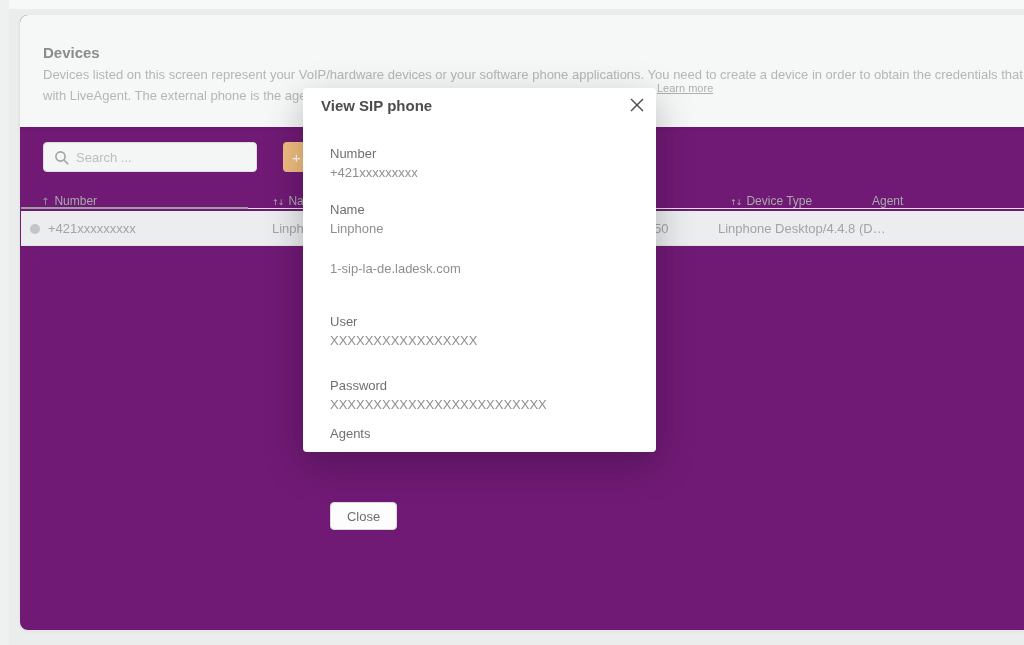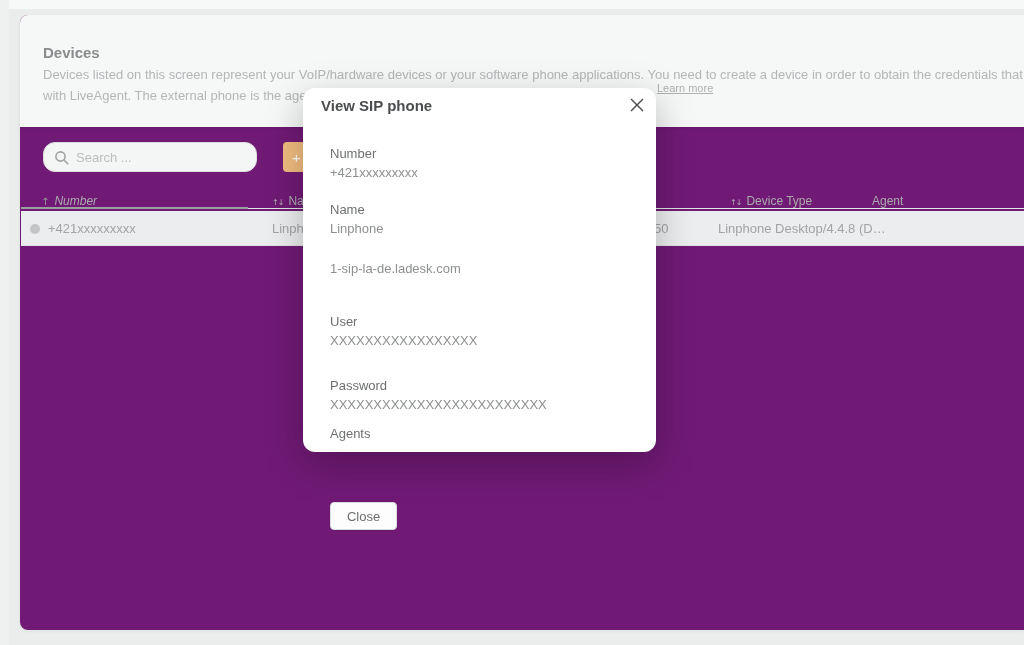--- a/index.html
+++ b/index.html
@@ -16,21 +16,21 @@
     background:#f6f7f7; border-radius:8px 0 0 0; box-shadow:0 2px 3px rgba(0,0,0,.05); }
   .page-title { position:absolute; left:23px; top:29px; font-size:15px; font-weight:bold; color:#898b8c; }
   .desc-line { position:absolute; left:23px; width:1200px; font-size:13px; color:#b4b6b7;
     white-space:nowrap; overflow:hidden; }
   .desc-1 { top:52px; }
   .desc-2 { top:73px; }
   .learn-more { position:absolute; left:637px; top:67px; font-size:11px; color:#aeb0b1;
     text-decoration:underline; white-space:nowrap; cursor:pointer; }
 
   .search-box { position:absolute; left:23px; top:127px; width:214px; height:30px;
-    background:#f4f5f5; border:1px solid #dcdede; border-radius:12px;text-decoration:underline; }
+    background:#f4f5f5; border:1px solid #dcdede; border-radius:4px;text-decoration:underline; }
   .search-box svg { position:absolute; left:10px; top:7px; }
   .search-input { position:absolute; left:32px; top:1px; width:175px; height:26px;
     border:none; outline:none; background:transparent; font-size:13px; color:#707273;
     font-family:"Liberation Sans", sans-serif; }
   .search-input::placeholder { color:#bcbdbe; }
 
   .create-btn { position:absolute; left:263px; top:127px; width:90px; height:30px;
     background:#f1bd80; border:none; border-radius:4px; cursor:pointer;
     color:#ffffff; font-size:15px; text-align:left; padding-left:9px;
     font-family:"Liberation Sans", sans-serif; }
@@ -42,21 +42,21 @@
   .th-rule-full   { position:absolute; left:1px; top:193px; width:1003px; height:1px; background:#e2e3e3; }
   .th-rule-active { position:absolute; left:1px; top:192px; width:227px; height:2px; background:#9da0a0; }
 
   .data-row { position:absolute; left:1px; top:196px; width:1003px; height:35px;
     background:#ecedee; border-bottom:1px solid #e2e3e3; cursor:pointer; }
   .row-dot { position:absolute; left:9px; top:13px; width:10px; height:10px;
     border-radius:50%; background:#c4c5c6; }
   .cell { position:absolute; top:10px; font-size:13px; color:#a2a4a5; white-space:nowrap; }
 
   .modal { position:absolute; left:303px; top:88px; width:353px; height:364px;
-    background:#ffffff; border-radius:12px; box-shadow:0 12px 38px rgba(0,0,0,.25); z-index:10; }
+    background:#ffffff; border-radius:4px; box-shadow:0 12px 38px rgba(0,0,0,.25); z-index:10; }
   .modal-title { position:absolute; left:18px; top:9px; font-size:15px; font-weight:bold; color:#4b4d4e; }
   .modal-close { position:absolute; right:11px; top:9px; width:16px; height:16px; cursor:pointer; }
 
   .field { position:absolute; left:27px; width:300px; }
   .field .lbl { font-size:13px; color:#6e7071; line-height:16px; }
   .field .val { font-size:13px; color:#8d8f90; line-height:16px; margin-top:3px; min-height:16px; }
   .f0 { top:58px; } .f1 { top:114px; } .f2 { top:170px; }
   .f3 { top:226px; } .f4 { top:282px;margin-top:8px; } .f5 { top:338px; }
 
   .modal-close-btn { position:absolute; left:27px; top:414px; width:67px; height:28px;
@@ -84,21 +84,21 @@
       <circle cx="6.5" cy="6.5" r="4.6" fill="none" stroke="#a0a2a3" stroke-width="1.6"></circle>
       <line x1="10.2" y1="10.2" x2="14.2" y2="14.2" stroke="#a0a2a3" stroke-width="1.6"></line>
     </svg>
     <input class="search-input" type="text" placeholder="Search ..." style="">
   </div>
 
   <button class="create-btn">
     <span>+</span>
   </button>
 
-  <div class="th" style="left:21px;font-style:italic;">
+  <div class="th" style="left:21px;">
     <span class="sort-asc">↑</span><span>Number</span>
   </div>
   <div class="th" style="left:252px;">
     <span class="sort-both">↑↓</span><span>Name</span>
   </div>
   <div class="th" style="left:710px;">
     <span class="sort-both">↑↓</span><span>Device Type</span>
   </div>
   <div class="th" style="left:852px;">
     <span>Agent</span>

